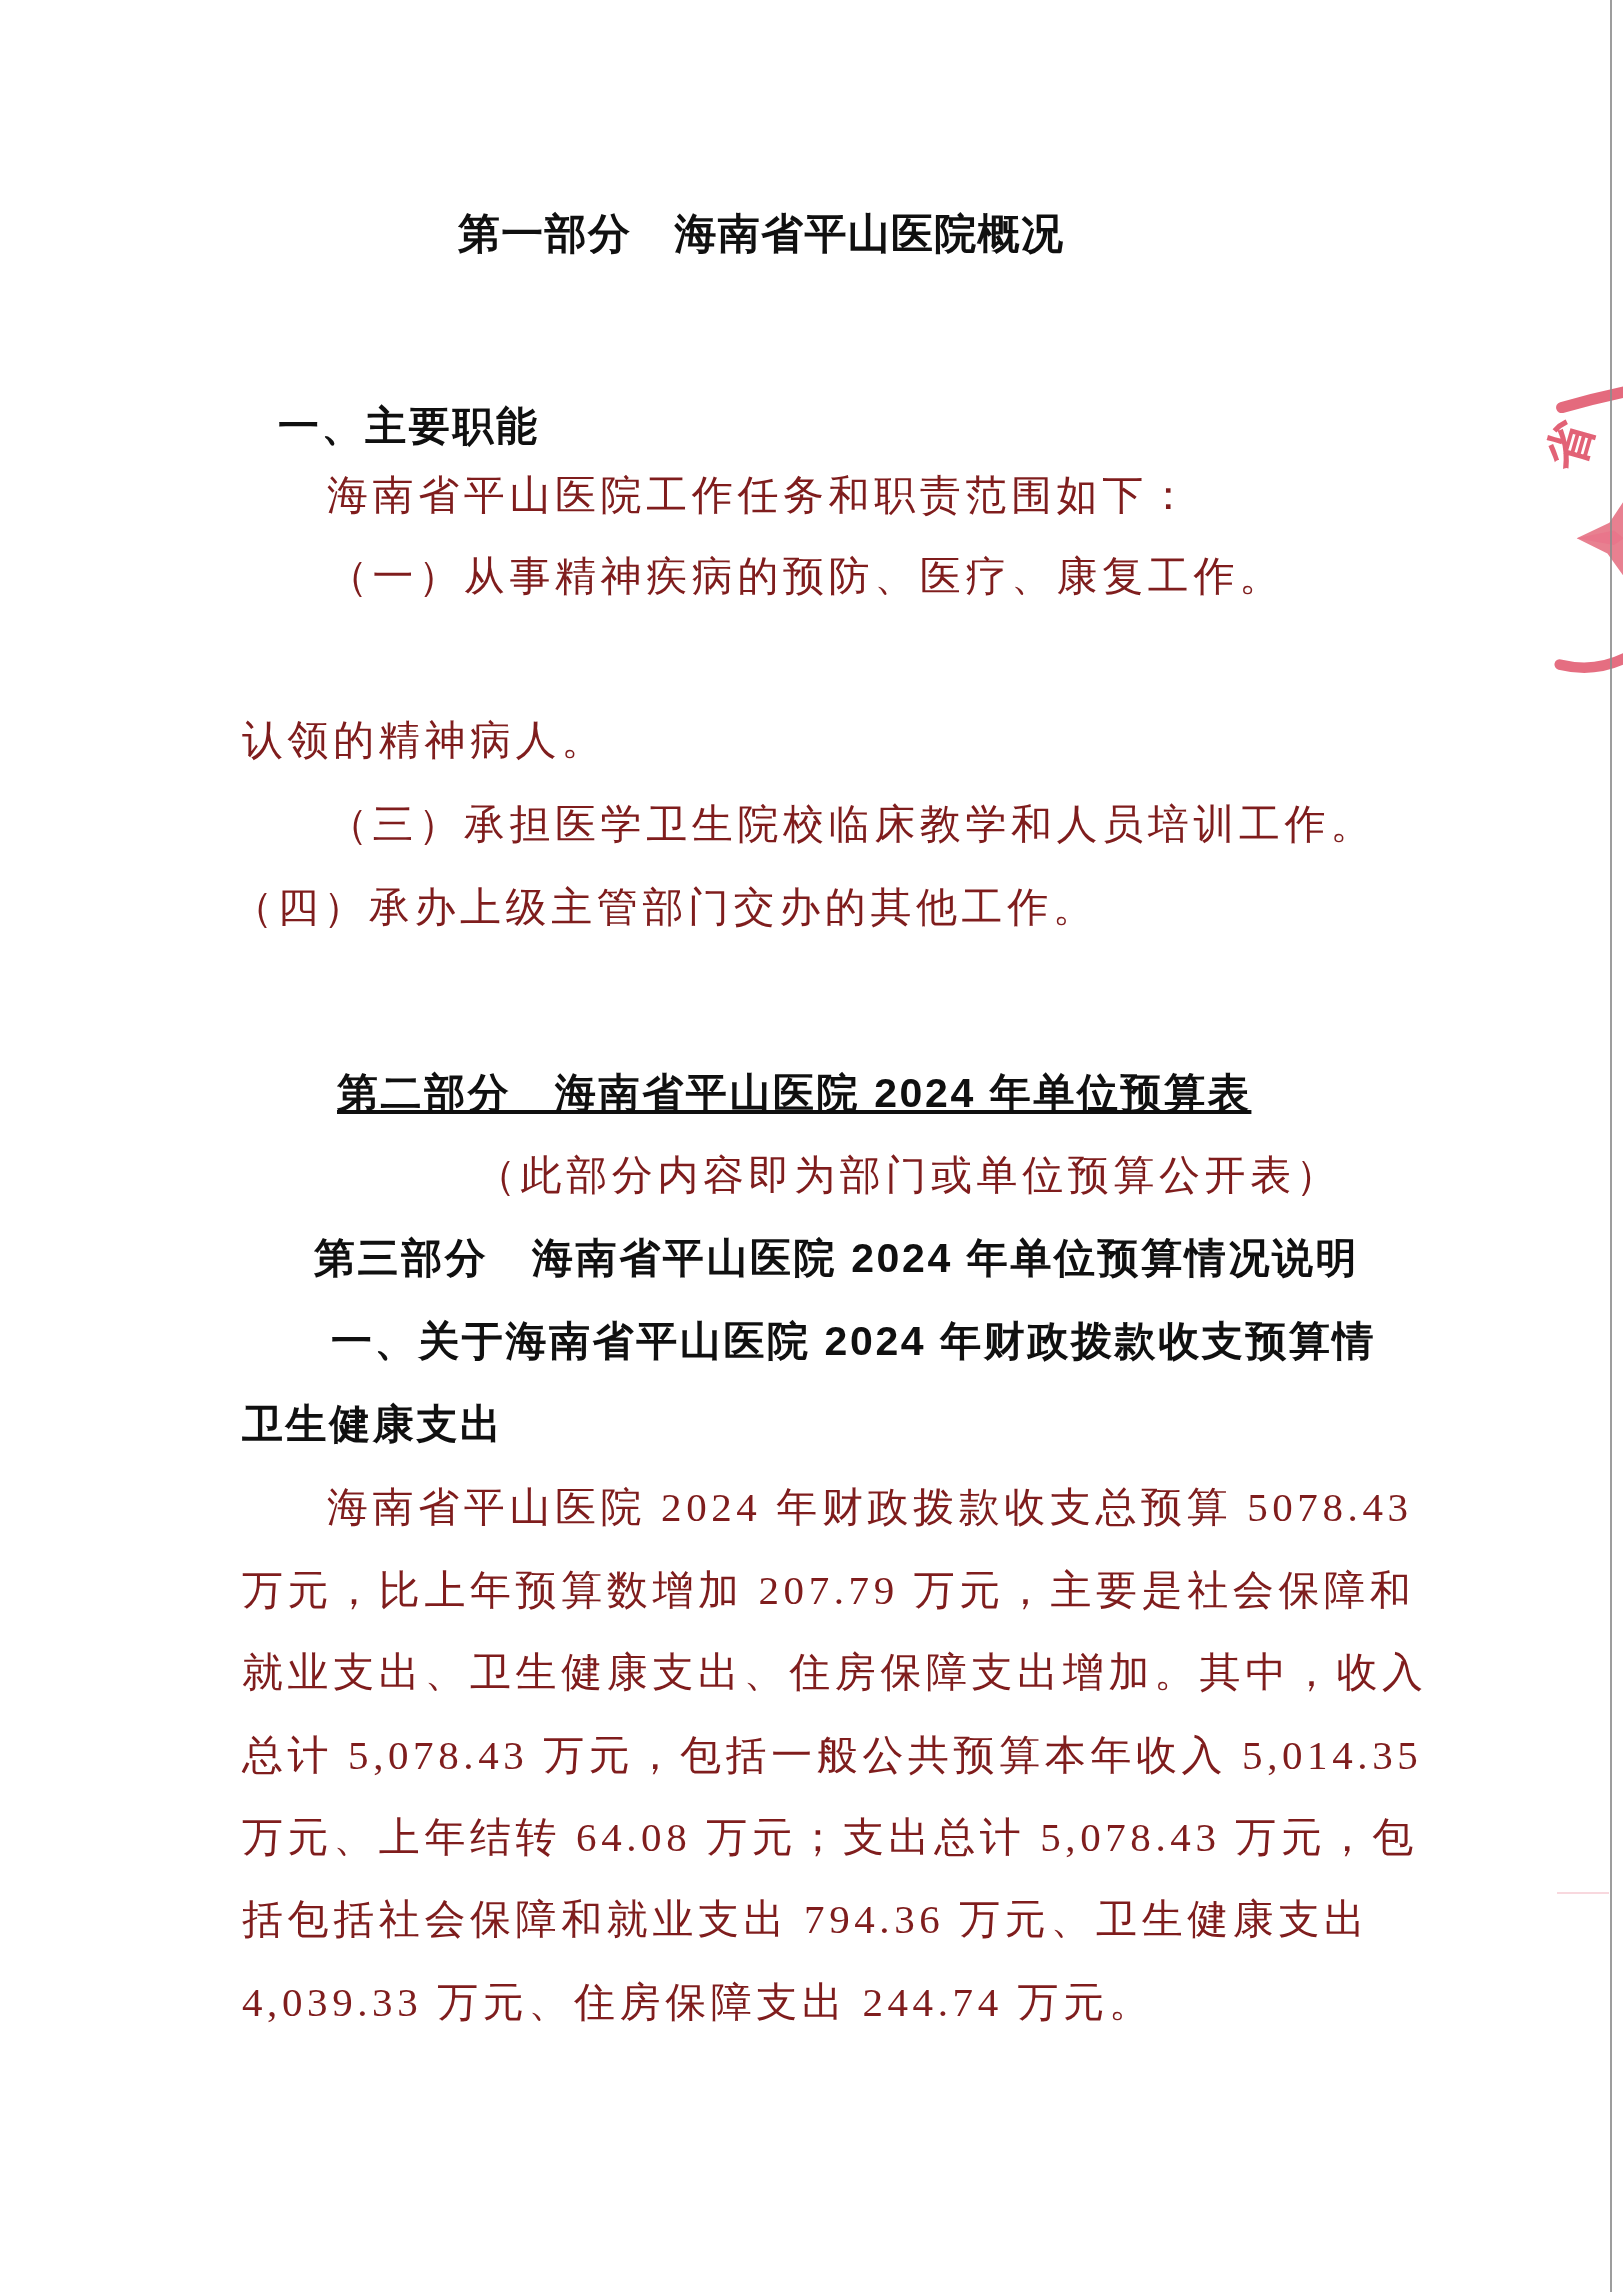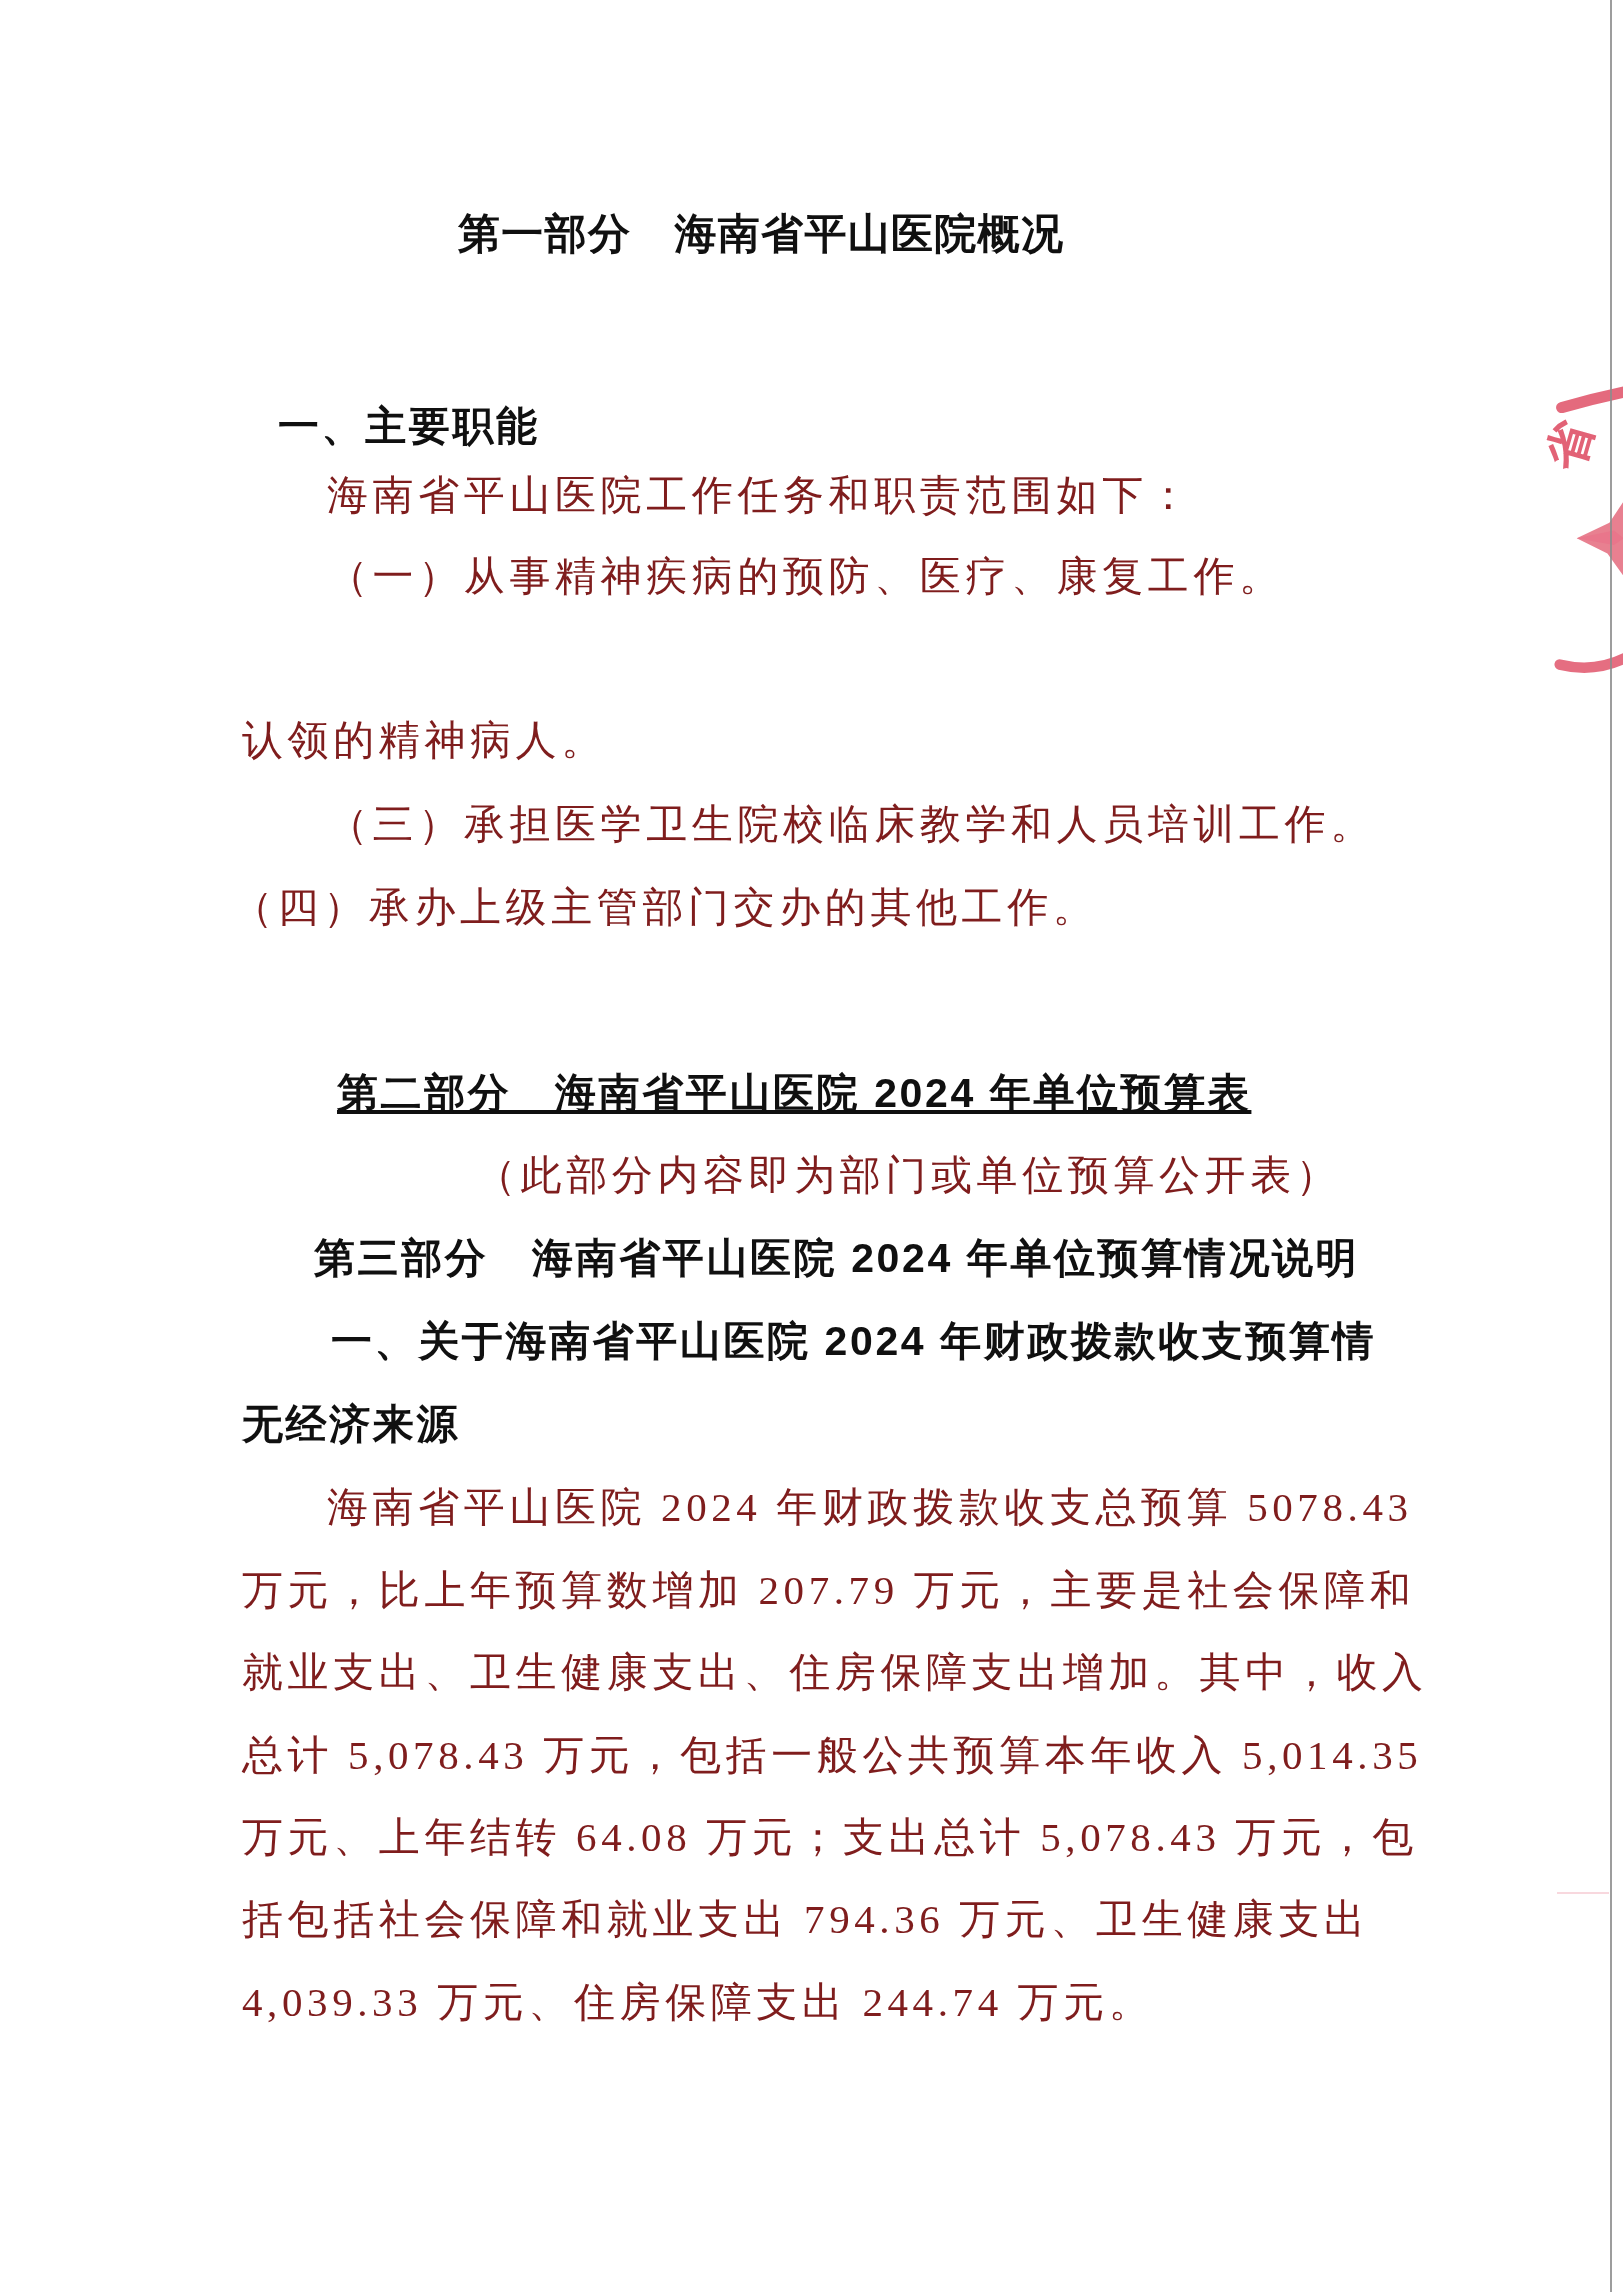--- a/index.html
+++ b/index.html
@@ -95,21 +95,21 @@
   <div class="line" style="left:232px; top:887px;">（四）承办上级主管部门交办的其他工作。</div>
 
   <div class="line heading" style="left:337px; top:1073px;text-decoration:underline;">第二部分　海南省平山医院 2024 年单位预算表</div>
 
   <div class="line" style="left:475px; top:1155px;">（此部分内容即为部门或单位预算公开表）</div>
 
   <div class="line heading" style="left:314px; top:1238px;">第三部分　海南省平山医院 2024 年单位预算情况说明</div>
 
   <div class="line heading" style="left:331px; top:1321px;">一、关于海南省平山医院 2024 年财政拨款收支预算情</div>
 
-  <div class="line heading" style="left:242px; top:1404px;">无经济来源</div>
+  <div class="line heading" style="left:242px; top:1404px;">卫生健康支出</div>
 
   <div class="line" style="left:327px; top:1487px;">海南省平山医院 2024 年财政拨款收支总预算 5078.43</div>
 
   <div class="line" style="left:242px; top:1570px;">万元，比上年预算数增加 207.79 万元，主要是社会保障和</div>
 
   <div class="line" style="left:242px; top:1652px;">就业支出、卫生健康支出、住房保障支出增加。其中，收入</div>
 
   <div class="line" style="left:242px; top:1735px;">总计 5,078.43 万元，包括一般公共预算本年收入 5,014.35</div>
 
   <div class="line" style="left:242px; top:1817px;">万元、上年结转 64.08 万元；支出总计 5,078.43 万元，包</div>

